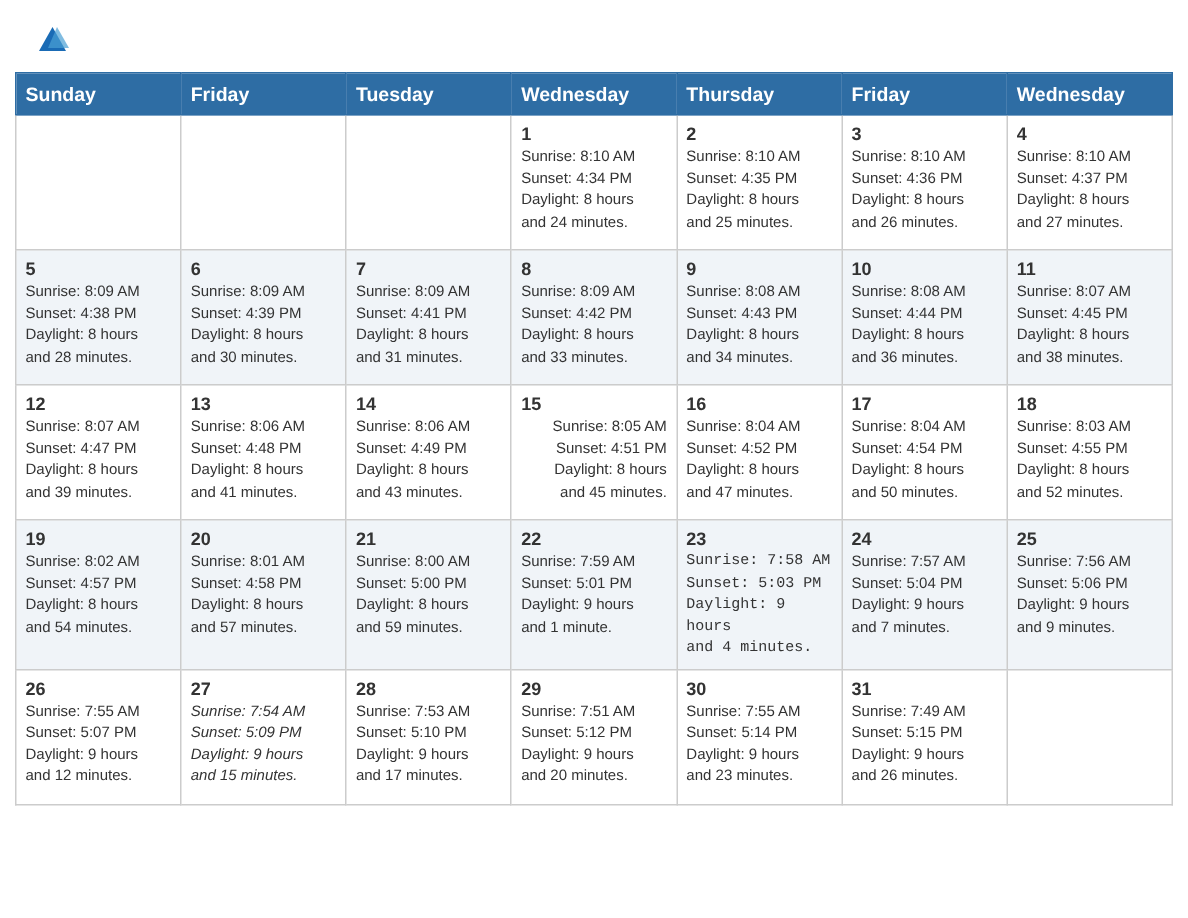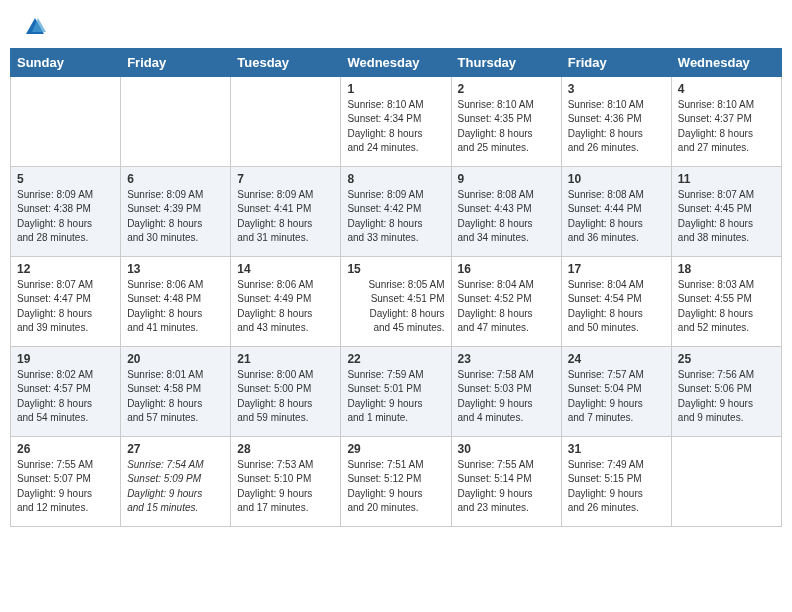--- a/index.html
+++ b/index.html
@@ -299,21 +299,21 @@
           </td>
           <td>
             <span class="day-number">22</span>
             <div class="cell-text" style="white-space: pre-line;">Sunrise: 7:59 AM
 Sunset: 5:01 PM
 Daylight: 9 hours
 and 1 minute.</div>
           </td>
           <td>
             <span class="day-number">23</span>
-            <div class="cell-text" style="white-space: pre-line;">Sunrise: 7:58 AM
+            <div class="cell-text" style="white-space: pre-line; font-family: Liberation Mono, monospace;">Sunrise: 7:58 AM
 Sunset: 5:03 PM
 Daylight: 9 hours
 and 4 minutes.</div>
           </td>
           <td>
             <span class="day-number">24</span>
             <div class="cell-text" style="white-space: pre-line;">Sunrise: 7:57 AM
 Sunset: 5:04 PM
 Daylight: 9 hours
 and 7 minutes.</div>

